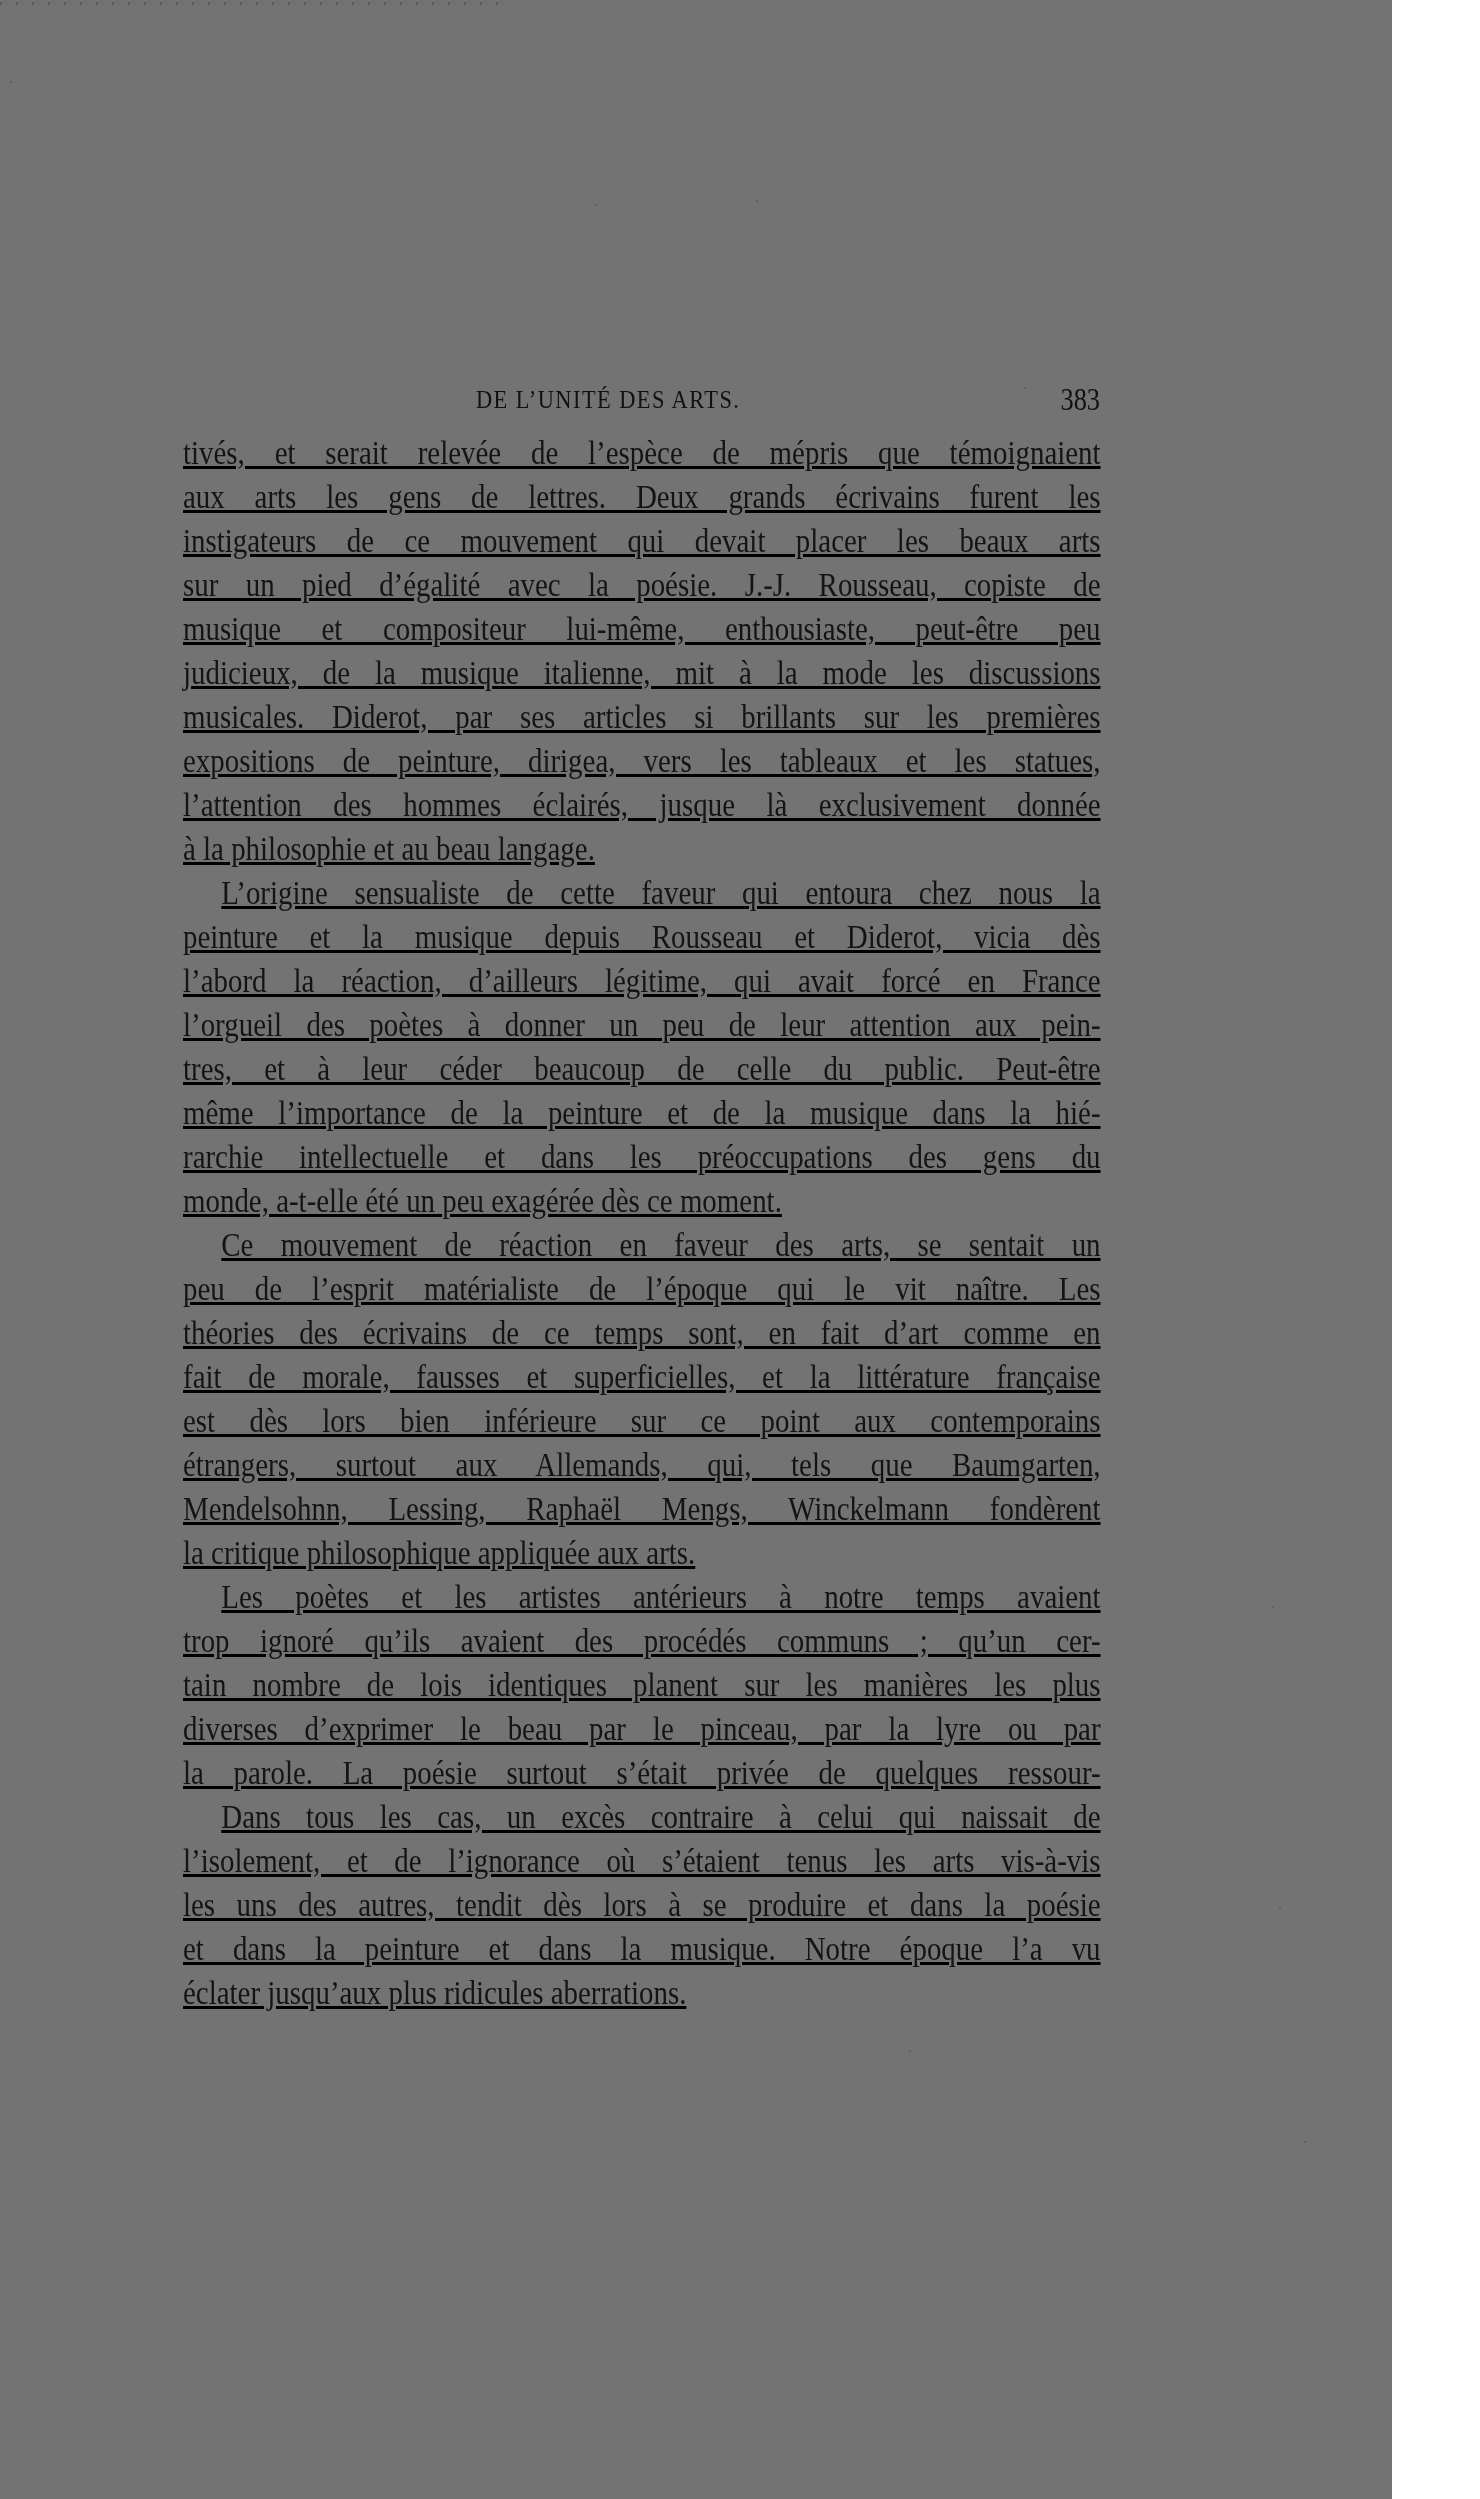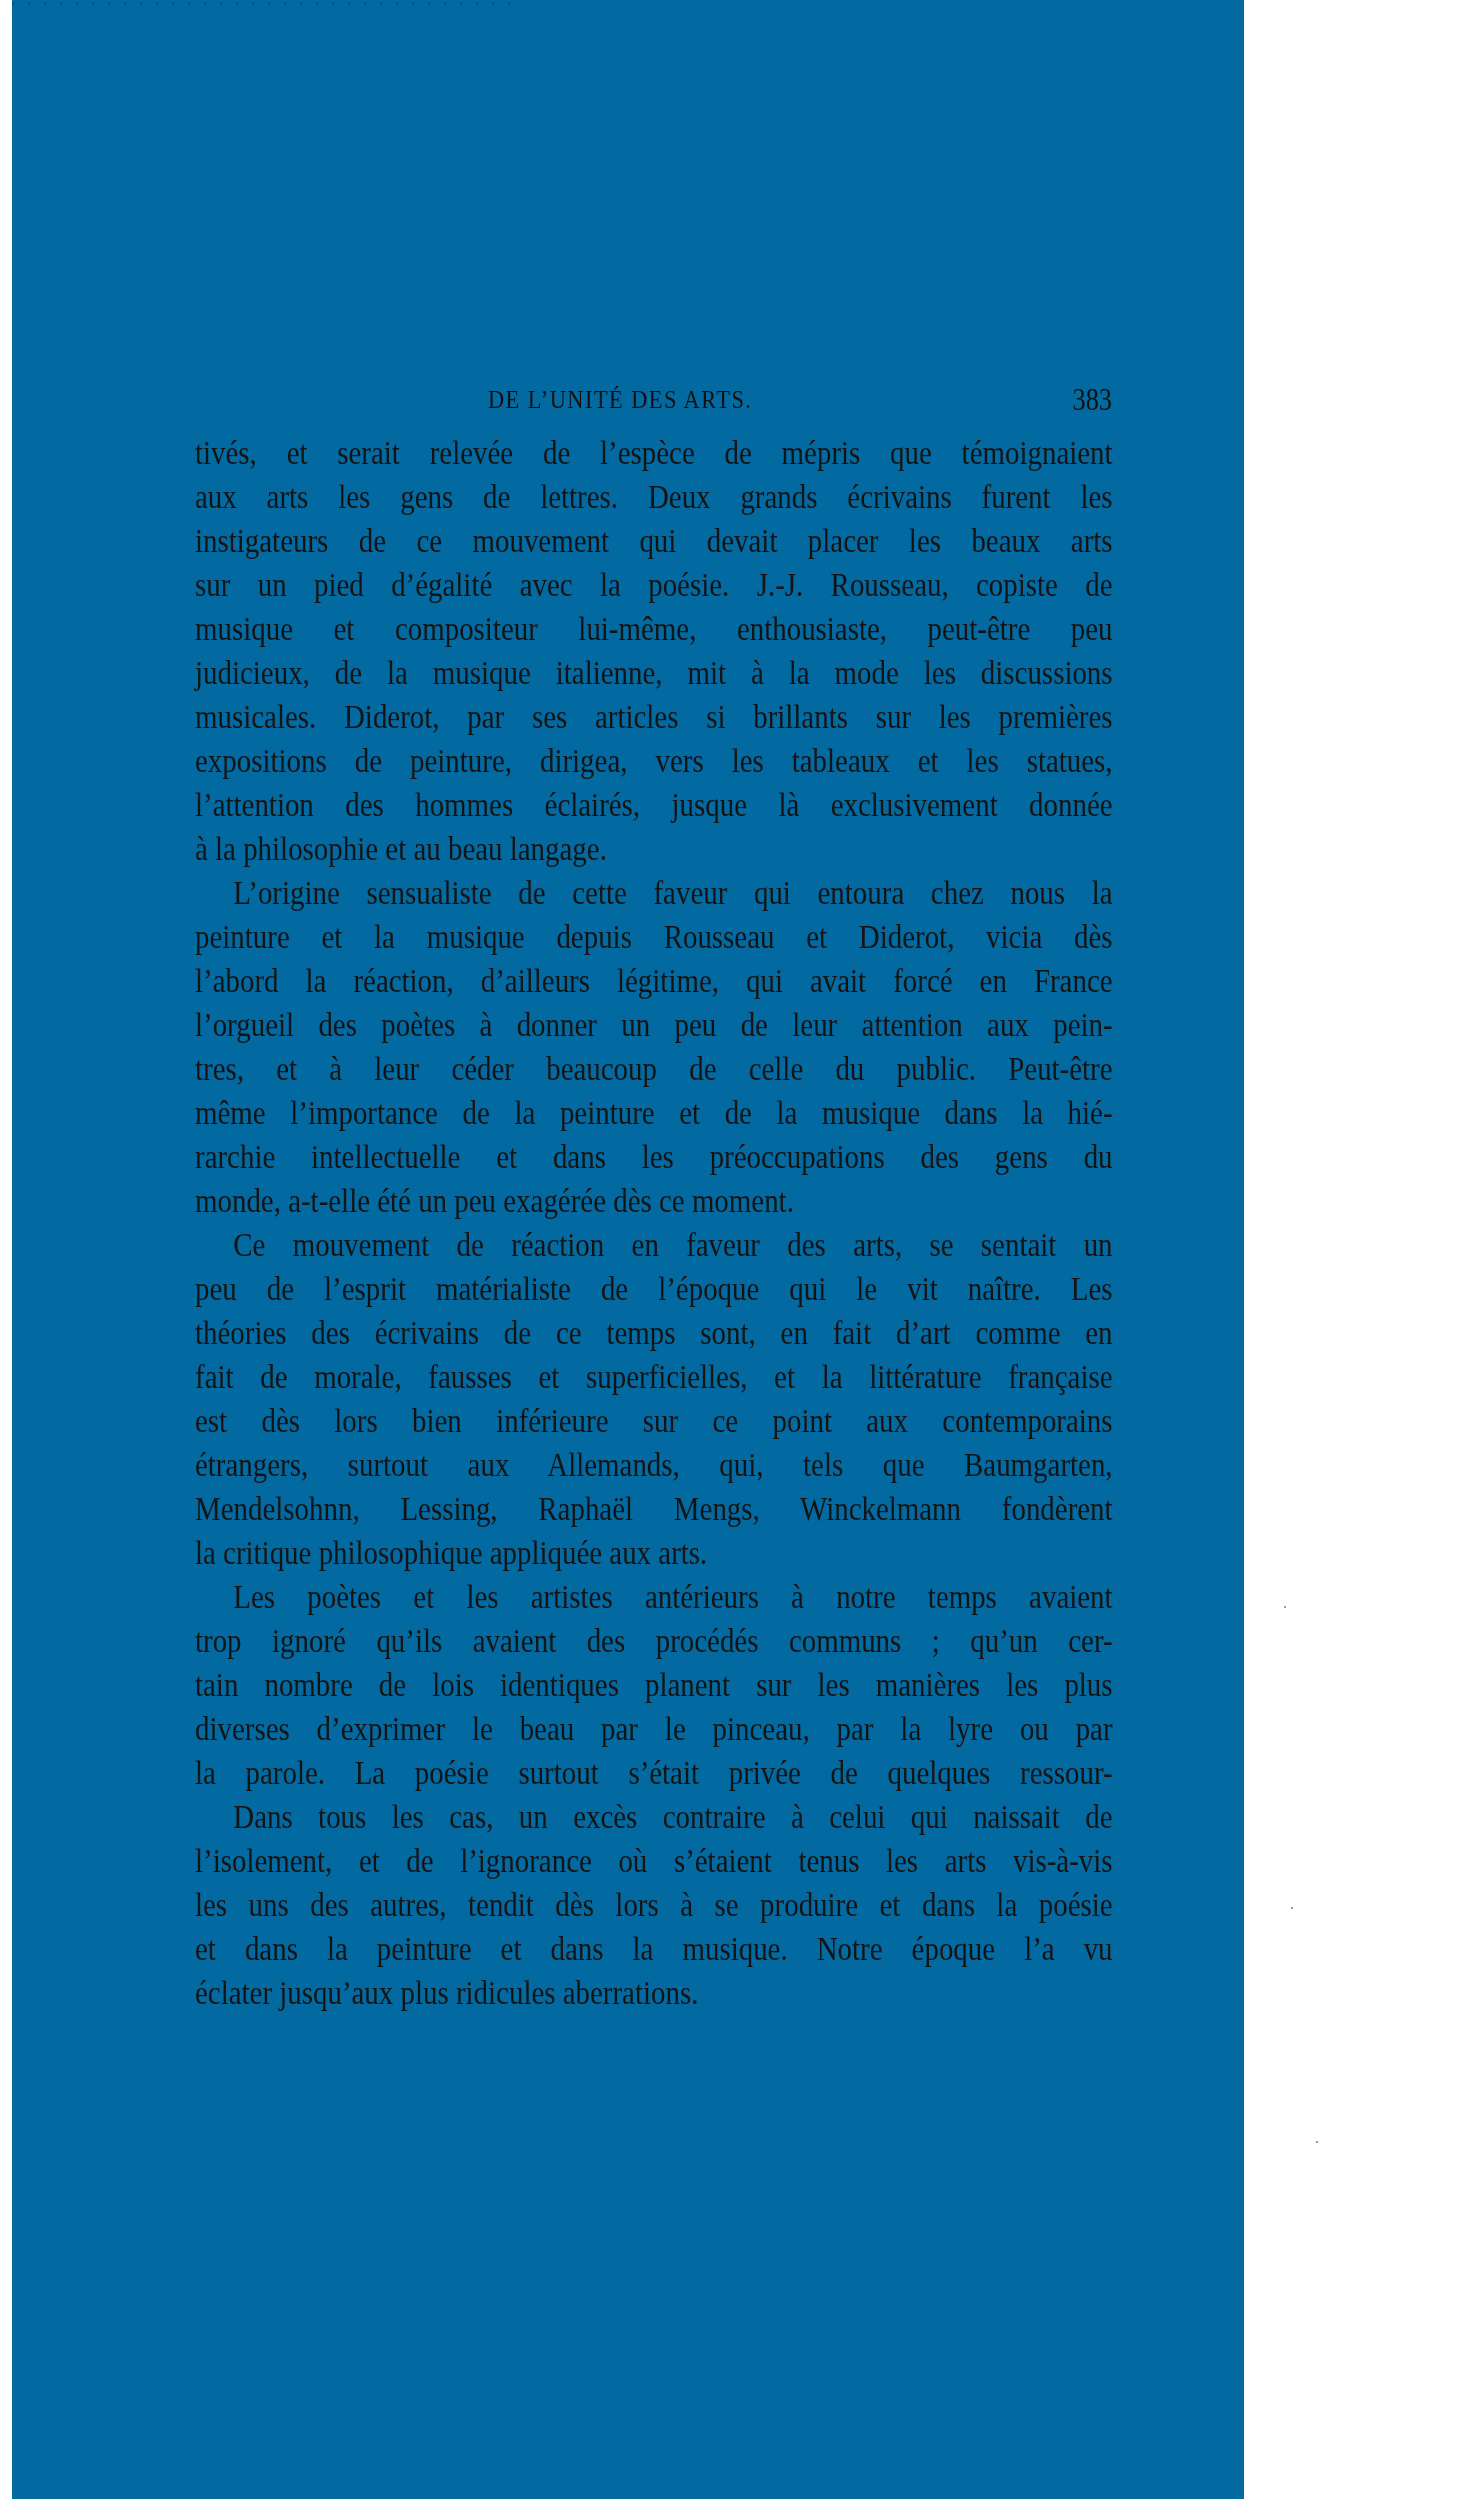--- a/index.html
+++ b/index.html
@@ -1,38 +1,38 @@
 <!DOCTYPE html>
 <html style="font-size:13.6px"><head>
 <meta charset="utf-8">
 <style>
   html, body { margin: 0; padding: 0; background: #ffffff; }
   body { width: 1480px; height: 2500px; position: relative; overflow: hidden; }
-  .page { position: absolute; left: 12px; top: 0; width: 1232px; height: 2500px; background: #0369a1; }
+  .page { position: absolute; left: 0; top: 0; width: 1392px; height: 2500px; background: #737373; }
   .scan-edge {
     position: absolute; left: 0; top: 1.7px; width: 510px; height: 3.4px;
     background-image: repeating-linear-gradient(90deg, rgba(0,0,0,0.35) 0 1.7px, transparent 1.7px 6px, rgba(0,0,0,0.15) 6px 6.8px, transparent 6.8px 16px);
     opacity: 0.6;
   }
   .speck { position: absolute; width: 1.7px; height: 1.7px; background: #555; border-radius: 0.8px; opacity: 0.7; }
 
   .running-head {
     position: absolute; left: 476px; top: 383px; width: 357px; height: 34px;
     font-family: "Liberation Serif", serif; font-size: 26px; line-height: 34px;
     color: #111; letter-spacing: 1.7px; white-space: nowrap;
     transform: scaleX(0.86); transform-origin: left center;
   }
   .page-number {
     position: absolute; left: 1015px; top: 381px; width: 85px; height: 37px;
     font-family: "Liberation Serif", serif; font-size: 31px; line-height: 37px;
     color: #111; text-align: right; white-space: nowrap;
     transform: scaleX(0.85); transform-origin: right center;
   }
 
-  .text-block { position: absolute; left: 183px; top: 431px; width: 918px; }
+  .text-block { position: absolute; left: 183px; top: 431px; width: 918px; text-decoration: underline; }
   .line {
     height: 44px; line-height: 44px;
     font-family: "Liberation Serif", serif; font-size: 34px; color: #141414;
     width: 1079px; transform: scaleX(0.8504); transform-origin: left top;
     white-space: nowrap; overflow: visible;
   }
   .line.full { text-align: justify; text-align-last: justify; white-space: normal; word-spacing: 0; }
   .line.last { text-align: left; }
   .line.indent { padding-left: 45px; box-sizing: border-box; }
 </style>

